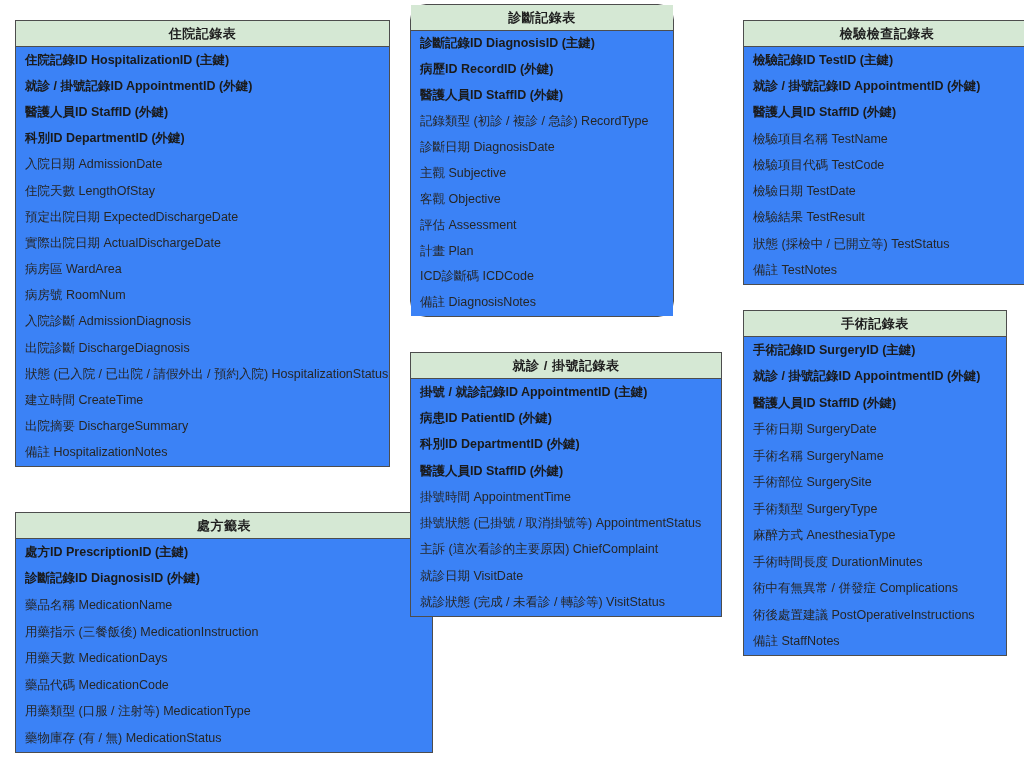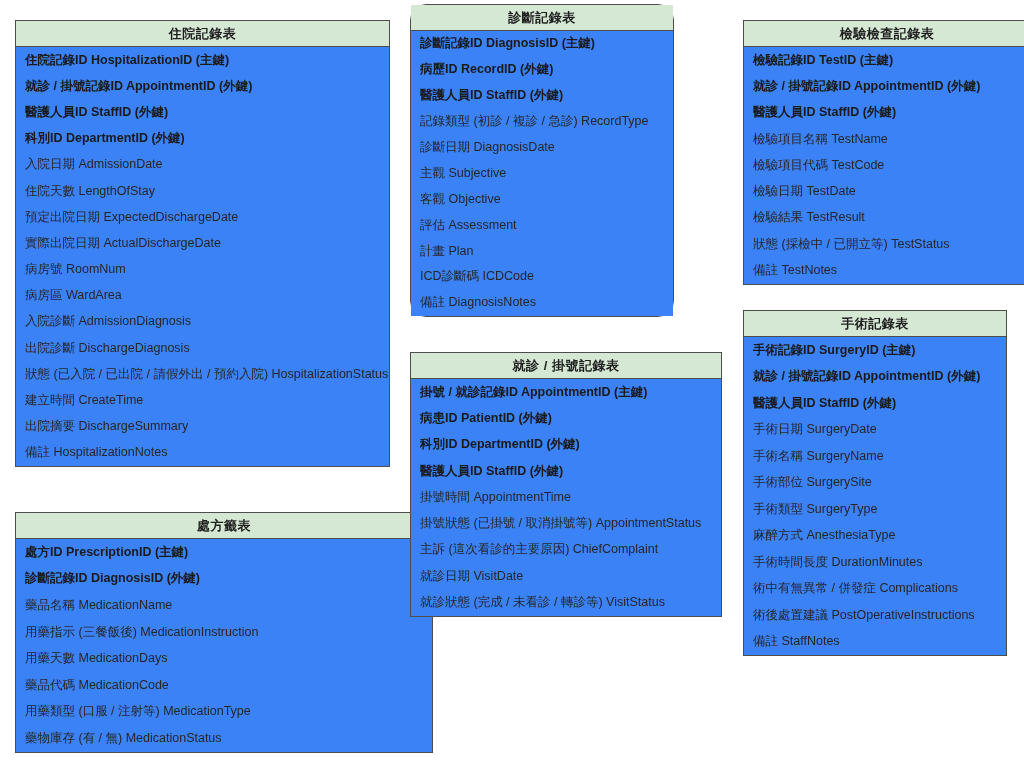--- a/index.html
+++ b/index.html
@@ -58,22 +58,22 @@
     <header class="er-header">住院記錄表</header>
     <div class="er-body">
         <div class="er-row key">住院記錄ID HospitalizationID (主鍵)</div>
         <div class="er-row key">就診 / 掛號記錄ID AppointmentID (外鍵)</div>
         <div class="er-row key">醫護人員ID StaffID (外鍵)</div>
         <div class="er-row key">科別ID DepartmentID (外鍵)</div>
         <div class="er-row">入院日期 AdmissionDate</div>
         <div class="er-row">住院天數 LengthOfStay</div>
         <div class="er-row">預定出院日期 ExpectedDischargeDate</div>
         <div class="er-row">實際出院日期 ActualDischargeDate</div>
+        <div class="er-row">病房區 WardArea</div>
         <div class="er-row">病房號 RoomNum</div>
-        <div class="er-row">病房區 WardArea</div>
         <div class="er-row">入院診斷 AdmissionDiagnosis</div>
         <div class="er-row">出院診斷 DischargeDiagnosis</div>
         <div class="er-row">狀態 (已入院 / 已出院 / 請假外出 / 預約入院) HospitalizationStatus</div>
         <div class="er-row">建立時間 CreateTime</div>
         <div class="er-row">出院摘要 DischargeSummary</div>
         <div class="er-row">備註 HospitalizationNotes</div>
       </div>
   </section>
 
   <section class="er-table t1">

